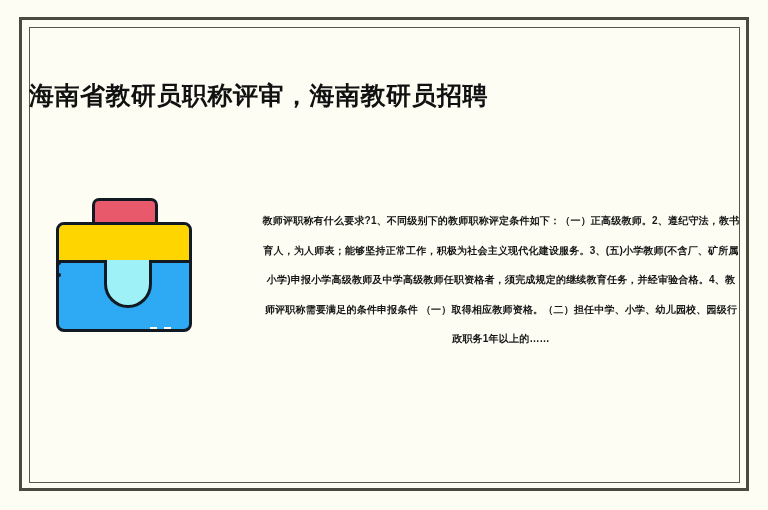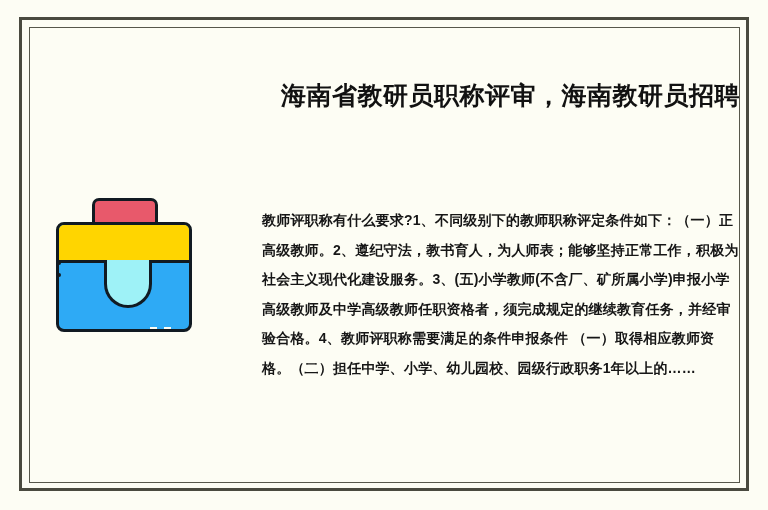--- a/index.html
+++ b/index.html
@@ -43,21 +43,21 @@
     box-sizing: border-box;
     pointer-events: none;
   }
 
   
   .title {
     position: absolute;
     left: 29px;
     top: 78px;
     width: 711px;
-    text-align: right;
+    text-align: left;
     font-size: 25px;
     line-height: 34px;
     font-weight: 700;
     color: #111111;
     letter-spacing: 0.5px;
     white-space: nowrap;
   }
 
   
   .illustration {
@@ -131,22 +131,22 @@
   }
   .ill-nick.n1 { right: 18px; }
   .ill-nick.n2 { right: 32px; }
 
   
   .body-copy {
     position: absolute;
     left: 262px;
     top: 206px;
     width: 478px;
-    text-align: left;
-    font-size: 14px;
+    text-align: center;
+    font-size: 10px;
     line-height: 29.5px;
     font-weight: 700;
     color: #161616;
     letter-spacing: 0.2px;
   }
 </style>
 </head>
 <body>
 
 <div class="page">

